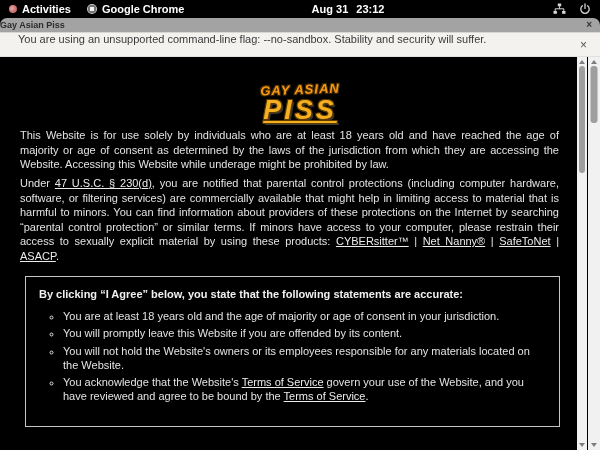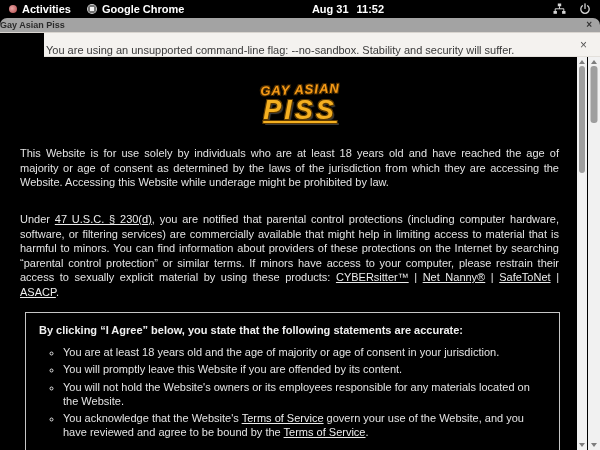--- a/index.html
+++ b/index.html
@@ -29,24 +29,23 @@
     height:15px; background:#a3a3a3; border-radius:7px 7px 0 0;
     display:flex; align-items:center; justify-content:flex-start; position:relative;
     font-size:9px; font-weight:bold; color:#2b2b2b;
     border-bottom:1px solid #d9d5d0; box-sizing:border-box;
   }
   .win-close { position:absolute; right:8px; top:49%; transform:translateY(-50%);
     font-size:10px; font-weight:bold; color:#333; cursor:pointer; line-height:1; }
 
   
   .infobar {
-    height:24px; background:#f4f2ef; display:flex; align-items:flex-end;
-    font-size:11px; color:#3a3a3a; padding:0 2px; position:relative; box-sizing:border-box;
+    height:24px; background:#f4f2ef; display:flex; align-items:flex-start;
+    font-size:11px; color:#3a3a3a; padding:0 18px; position:relative; box-sizing:border-box;
     border-bottom:1px solid #e3e0db;
-    margin-left:44px;
   }
   .ib-close { position:absolute; right:13px; top:50%; transform:translateY(-50%);
     color:#555; font-size:12px; cursor:pointer; line-height:1; }
 
   
   .content { position:relative; height:393px; background:#000; color:#e3e3e3; overflow:hidden; }
 
   .logo { text-align:center; padding-top:26px; font-style:italic; font-weight:bold; line-height:1; }
   .logo-top {
     font-size:13px; color:#f59a17; letter-spacing:1px; transform:rotate(-2deg);
@@ -57,21 +56,21 @@
     text-shadow:-1px -1px 0 #5d3a00, 1px -1px 0 #5d3a00, -1px 1px 0 #5d3a00, 1px 1px 0 #5d3a00, 2px 2px 1px #3a3a3a;
     text-decoration:underline;
   }
 
   .heading { text-align:center; font-size:14px; letter-spacing:1.5px; color:#efefef;
     margin-top:9px; font-weight:600; }
 
   .page-inner { margin-right:23px; }
 
   .para { font-size:11px; line-height:1.33; text-align:justify;
-    margin:22px 18px 0 20px; color:#e3e3e3; }
+    margin:4px 18px 0 20px; color:#e3e3e3; }
   .lnk { color:#ececec; text-decoration:underline; cursor:pointer; }
 
   .agree-box { border:1px solid #c6c6c6; margin:12px 17px 0 25px;
     padding:10px 13px 13px; font-size:11px; line-height:1.3; }
   .agree-box .bold { font-weight:bold; margin:0; color:#f0f0f0; }
   .agree-box ul { list-style:circle; margin:8px 0 9px; padding-left:24px; }
   .agree-box li { margin-bottom:3px; }
 
   
   .scrollbar { position:absolute; top:0; bottom:0; background:#f1f1f1; cursor:pointer; }
@@ -97,21 +96,21 @@
         <span class="act-dot"></span>
         <span>Activities</span>
       </div>
       <div class="tb-item">
         <span class="chrome-ico"></span>
         <span>Google Chrome</span>
       </div>
     </div>
     <div class="tb-center">
       <span>Aug 31</span>
-      <span>11:52</span>
+      <span>23:12</span>
     </div>
     <div class="tb-right">
       <svg width="13" height="12" viewBox="0 0 13 12">
         <rect x="4.8" y="0.5" width="3.4" height="2.8" fill="#d5d5d5"></rect>
         <path d="M6.5 3.3 V5.8 M2.2 5.8 H10.8 M2.2 5.8 V8 M10.8 5.8 V8" stroke="#d5d5d5" stroke-width="1" fill="none"></path>
         <rect x="0.5" y="8" width="3.4" height="2.8" fill="#d5d5d5"></rect>
         <rect x="9.1" y="8" width="3.4" height="2.8" fill="#d5d5d5"></rect>
       </svg>
       <svg width="12" height="12" viewBox="0 0 12 12">
         <path d="M3.4 2.8 A4.2 4.2 0 1 0 8.6 2.8" stroke="#d5d5d5" stroke-width="1.3" fill="none" stroke-linecap="round"></path>

